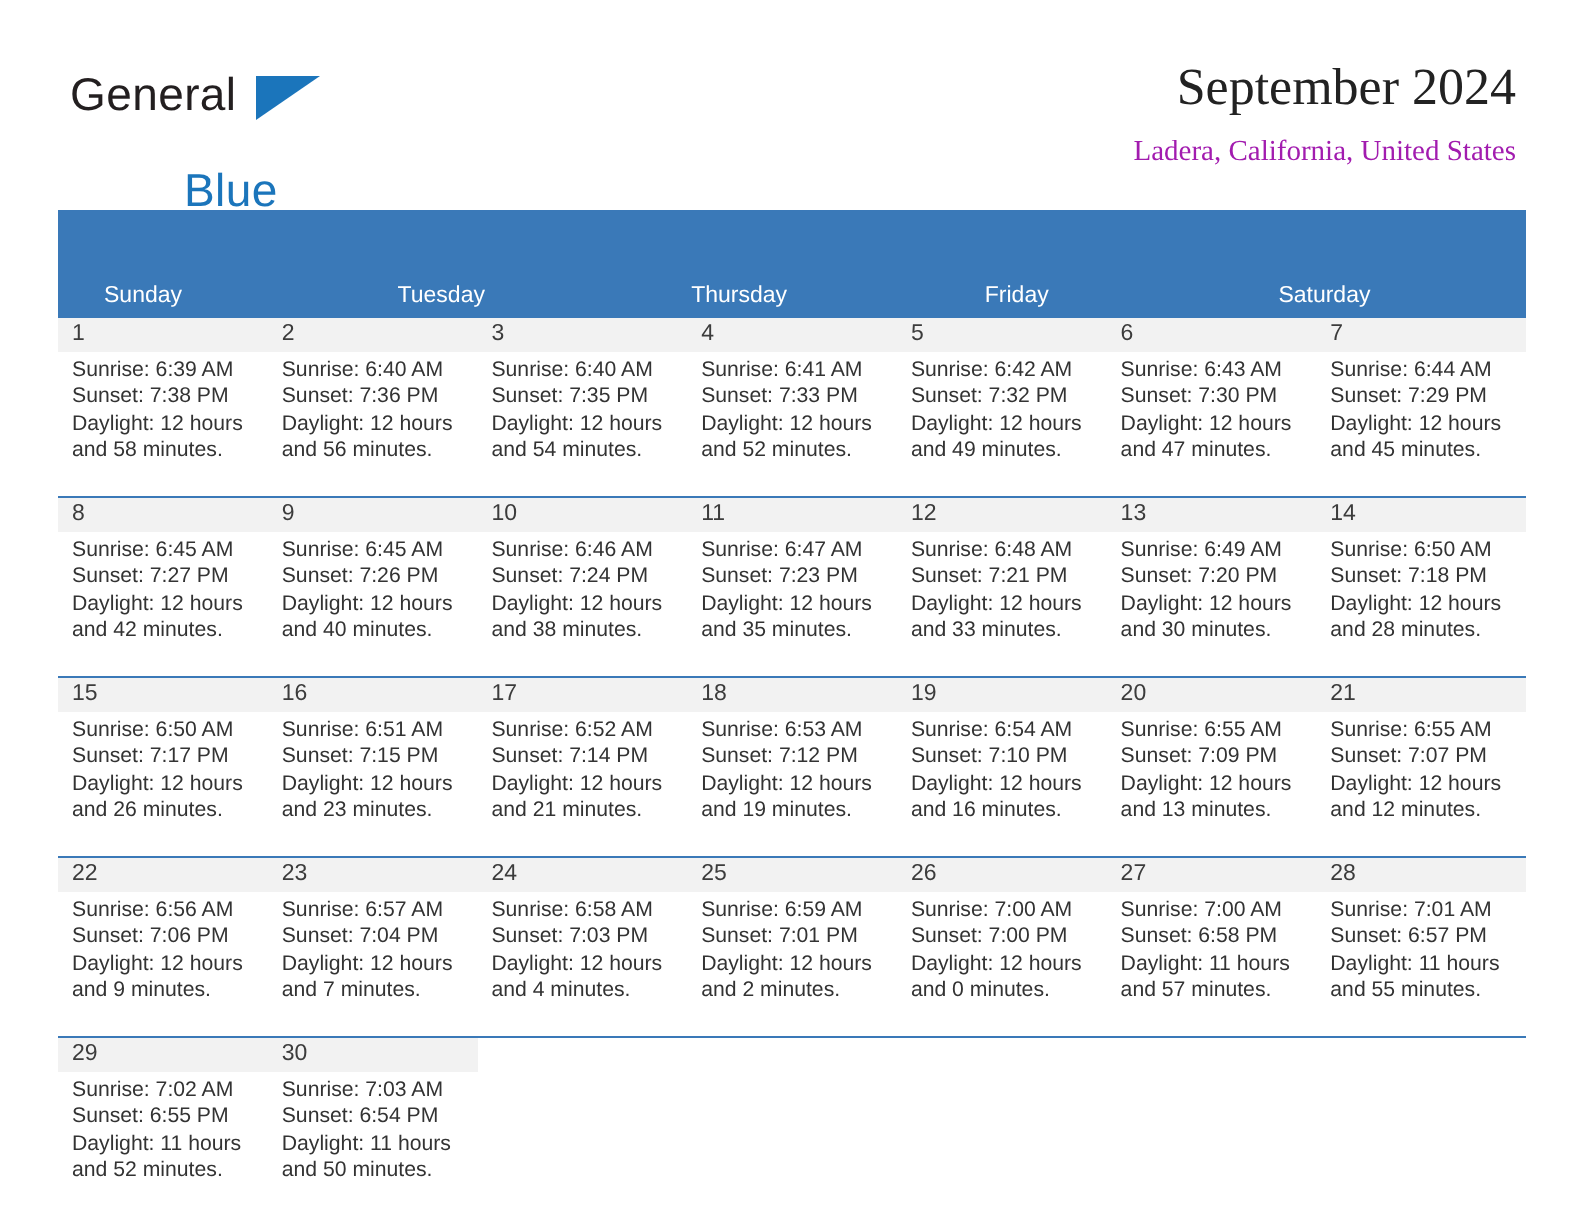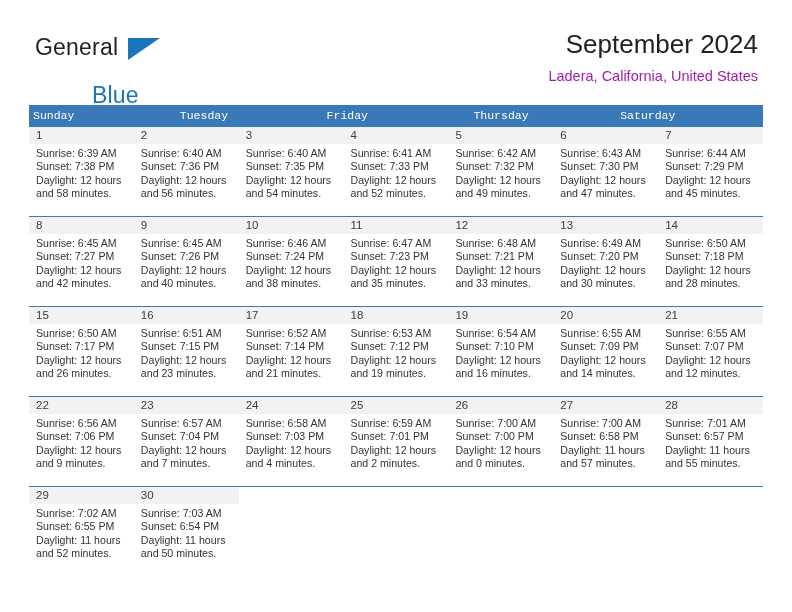--- a/index.html
+++ b/index.html
@@ -63,20 +63,21 @@
     height: 0;
     border-left: 32px solid #1b75bb;
     border-bottom: 22px solid transparent;
   }
 
   .title-block {
     position: absolute;
     right: 36px;
     top: 28px;
     text-align: right;
+    font-family: Liberation Serif, serif;
   }
   .cal-title {
     font-size: 26px;
     color: #222222;
     line-height: 32px;
     white-space: nowrap;
   }
   .cal-subtitle {
     font-size: 14.5px;
     color: #a21caf;
@@ -95,26 +96,27 @@
   .weekdays {
     display: flex;
     width: 100%;
     background: #3a79b8;
   }
   .weekday {
     flex: 1 1 0;
     box-sizing: border-box;
     height: 22px;
     line-height: 22px;
-    padding-left: 4px;
+    padding-left: 23px;
     color: #ffffff;
     font-size: 11.5px;
-    font-family: Liberation Mono, monospace;
+    font-family: Liberation Sans, sans-serif;
     white-space: nowrap;
     overflow: hidden;
+    margin-top: 32px;
   }
 
   .week {
     display: flex;
     width: 100%;
     border-top: 1px solid #3a79b8;
     box-sizing: border-box;
   }
   .week.first {
     border-top: none;
@@ -167,22 +169,22 @@
       <div class="cal-subtitle">Ladera, California, United States</div>
     </div>
 
   </div>
 
   <div class="calendar">
 
     <div class="weekdays">
       <div class="weekday">Sunday</div>
       <div class="weekday">Tuesday</div>
+      <div class="weekday">Thursday</div>
       <div class="weekday">Friday</div>
-      <div class="weekday">Thursday</div>
       <div class="weekday">Saturday</div>
     </div>
 
     <div class="week first">
       <div class="day">
         <div class="day-num">1</div>
         <div class="day-info">
           <div>Sunrise: 6:39 AM</div>
           <div>Sunset: 7:38 PM</div>
           <div>Daylight: 12 hours</div>
@@ -356,21 +358,21 @@
           <div>Daylight: 12 hours</div>
           <div>and 16 minutes.</div>
         </div>
       </div>
       <div class="day">
         <div class="day-num">20</div>
         <div class="day-info">
           <div>Sunrise: 6:55 AM</div>
           <div>Sunset: 7:09 PM</div>
           <div>Daylight: 12 hours</div>
-          <div>and 14 minutes.</div>
+          <div>and 13 minutes.</div>
         </div>
       </div>
       <div class="day">
         <div class="day-num">21</div>
         <div class="day-info">
           <div>Sunrise: 6:55 AM</div>
           <div>Sunset: 7:07 PM</div>
           <div>Daylight: 12 hours</div>
           <div>and 12 minutes.</div>
         </div>

